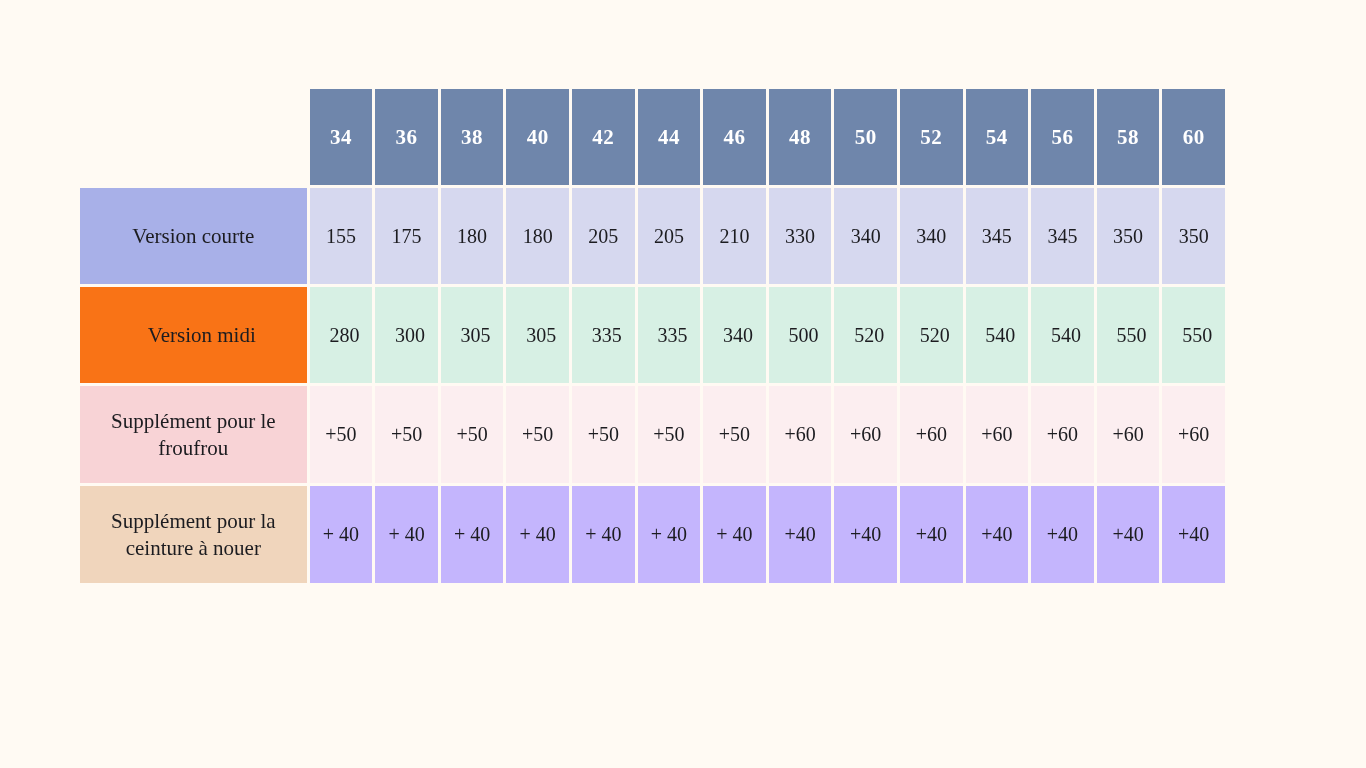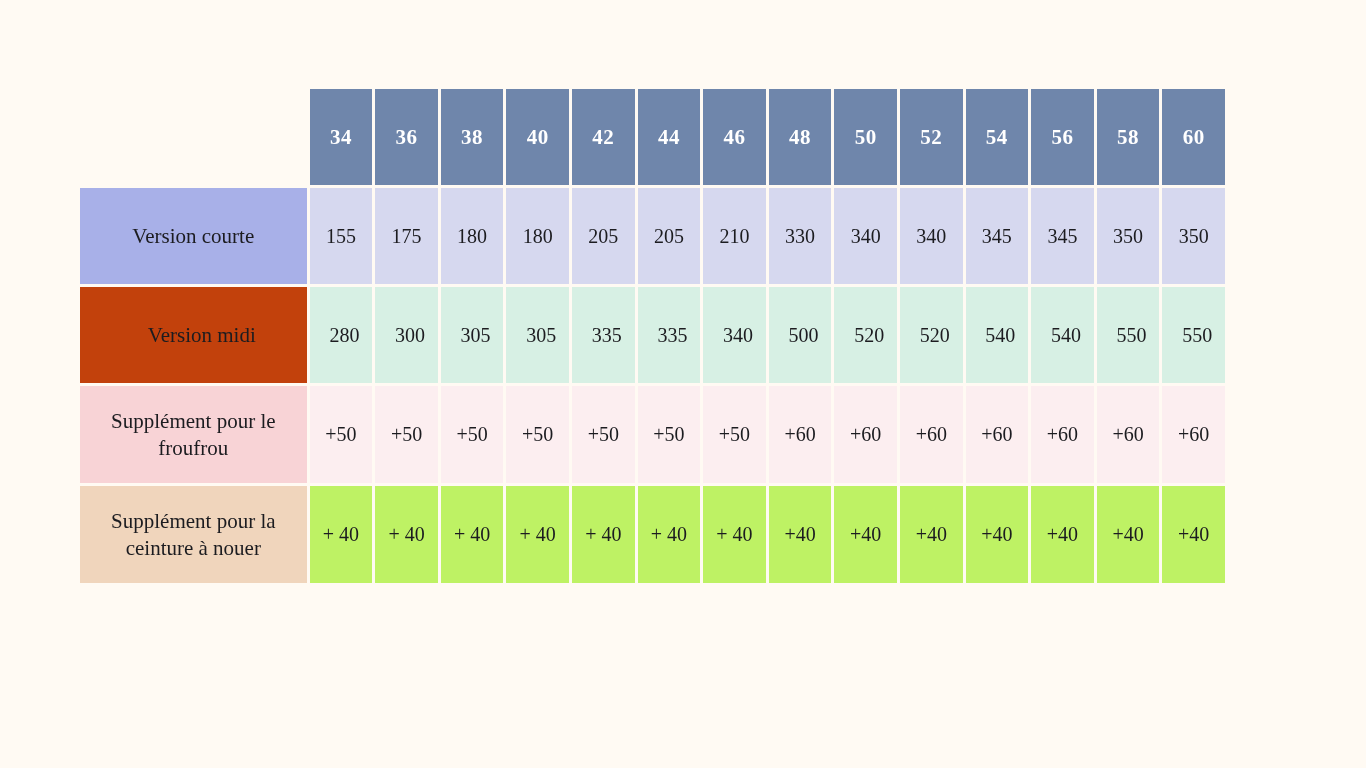--- a/index.html
+++ b/index.html
@@ -70,28 +70,28 @@
     color: #1C1C20;
   }
 
   tr.body-row { height: 96px; border-radius: 12px; }
   tr.body-row.tall { height: 97px; }
 
   
   .theme-periwinkle .row-label { background: #A8B0E8; }
   .theme-periwinkle .data-cell { background: #D6D8EF; }
 
-  .theme-mint .row-label { background: #c2410c; padding-left: 27px; }
+  .theme-mint .row-label { background: #f97316; padding-left: 27px; }
   .theme-mint .data-cell { background: #D7F0E4; padding-left: 8px; }
 
   .theme-pink .row-label { background: #F8D3D6; }
   .theme-pink .data-cell { background: #FCEEF0; }
 
   .theme-peach .row-label { background: #F0D5BC; margin-left: 36px; }
-  .theme-peach .data-cell { background: #bef264; }
+  .theme-peach .data-cell { background: #c4b5fd; }
 </style>
 </head>
 <body>
 
 <div class="page">
   <table class="size-table" id="size-table">
     <thead>
       <tr class="head-row" id="header-row">
         <th class="corner-cell"></th>
       <th class="size-head">34</th>

